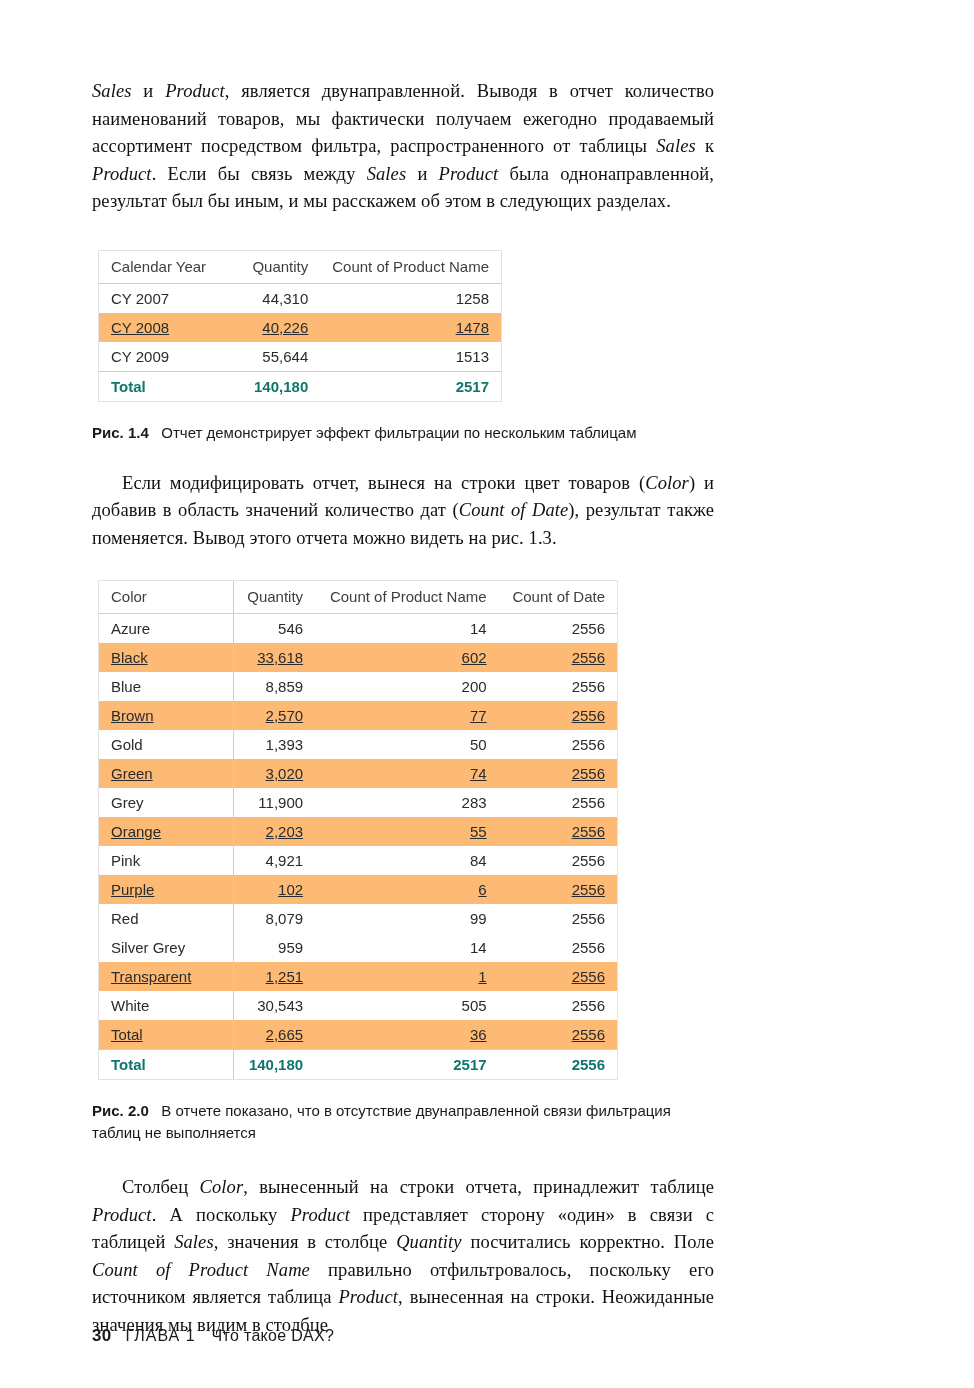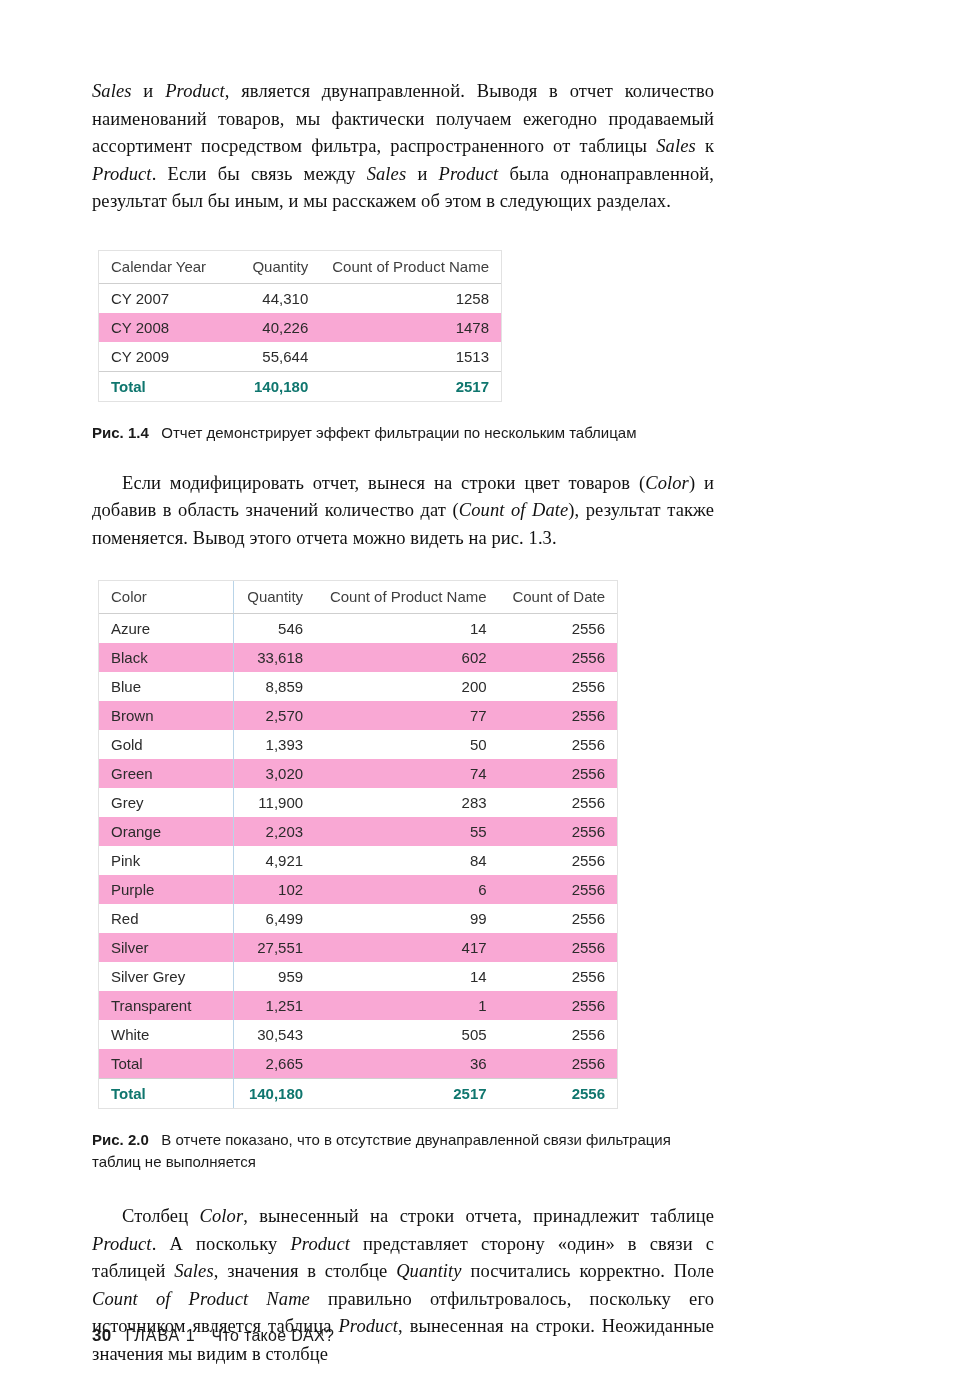--- a/index.html
+++ b/index.html
@@ -59,21 +59,22 @@
   }
   table.rpt td {
     padding: 6px 12px 6px 12px;
     text-align: right;
     white-space: nowrap;
   }
   table.rpt td.first {
     text-align: left;
   }
   table.rpt tr.alt td {
-    background: #f9a8d4;
+    background: #fdba74;
+    text-decoration: underline;
   }
   table.rpt tr.total td {
     font-weight: bold;
     color: #0f766e;
     border-top: 1px solid #cfcfcf;
     background: #ffffff;
   }
   .tbl12 {
     margin-left: 6px;
     border: 1px solid #e2e2e2;
@@ -230,28 +231,22 @@
               <td>2556</td>
             </tr>
           <tr class="alt">
               <td class="first">Purple</td>
               <td class="sep">102</td>
               <td>6</td>
               <td>2556</td>
             </tr>
           <tr>
               <td class="first">Red</td>
-              <td class="sep">6,499</td>
+              <td class="sep">8,079</td>
               <td>99</td>
-              <td>2556</td>
-            </tr>
-          <tr class="alt">
-              <td class="first">Silver</td>
-              <td class="sep">27,551</td>
-              <td>417</td>
               <td>2556</td>
             </tr>
           <tr>
               <td class="first">Silver Grey</td>
               <td class="sep">959</td>
               <td>14</td>
               <td>2556</td>
             </tr>
           <tr class="alt">
               <td class="first">Transparent</td>

